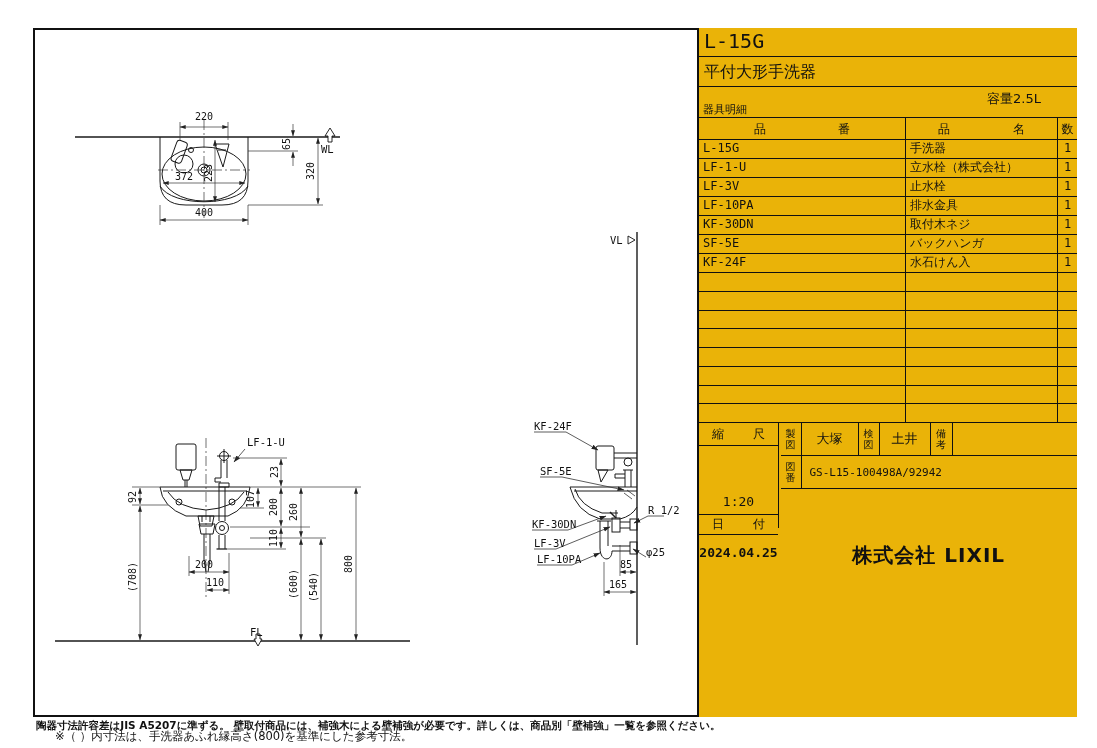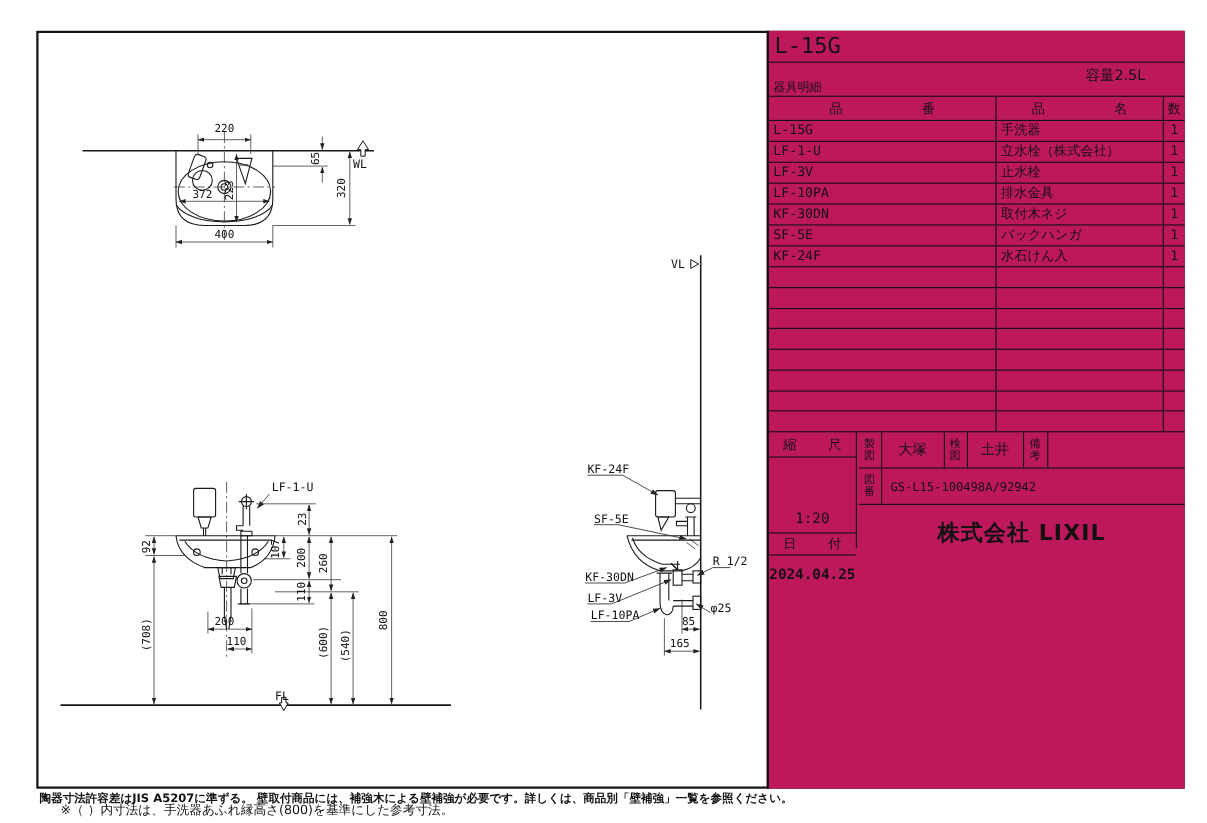--- a/index.html
+++ b/index.html
@@ -5,21 +5,21 @@
   html,body{margin:0;padding:0;background:#fff;}
   body{width:1097px;height:748px;position:relative;overflow:hidden;
        font-family:"DejaVu Sans",sans-serif;color:#111;}
   .frame{position:absolute;left:33px;top:28px;width:1044px;height:689px;
          border:2px solid #111;box-sizing:border-box;}
   svg{position:absolute;left:0;top:0;}
   svg text{font-family:"DejaVu Sans Mono",monospace;font-size:10px;fill:#111;}
   svg text.lbl{font-size:10.5px;}
   
   .rp{position:absolute;left:697px;top:28px;width:380px;height:689px;
-      border-left:2px solid #111;box-sizing:border-box;background:#be185d;}
+      border-left:2px solid #111;box-sizing:border-box;background:#eab308;}
   .rp *{box-sizing:border-box;}
   .row{border-bottom:1.5px solid #111;}
   .rp-title{height:29px;font-size:20px;line-height:27px;padding-left:5px;
             font-family:"DejaVu Sans Mono",monospace;}
   .rp-name{height:30px;font-size:16px;line-height:29px;padding-left:5px;}
   .rp-cap{height:31px;position:relative;}
   .capacity{position:absolute;right:36px;top:3px;font-size:13px;}
   .meisai{position:absolute;left:4px;bottom:0px;font-size:11px;margin-top:42px;}
   .thead,.trow{display:flex;}
   .thead{height:22px;font-size:12px;}
@@ -45,21 +45,21 @@
           justify-content:space-between;padding:0 13px;align-items:center;font-size:12px;}
   .tbl-r2{height:25px;border-bottom:1.5px solid #111;text-align:center;line-height:24px;
           font-size:13px;font-family:"DejaVu Sans Mono",monospace;margin-top:44px;}
   .tbl-r3{height:20px;border-bottom:1.5px solid #111;display:flex;
           justify-content:space-between;padding:0 13px;align-items:center;font-size:12px;}
   .tbl-r4{height:37px;text-align:center;line-height:36px;font-size:13px;
           font-family:"DejaVu Sans Mono",monospace;font-weight:bold;}
   .tb-right{position:absolute;left:81.5px;top:0;right:0;height:105px;}
   .tbr-r1{height:33px;border-bottom:1.5px solid #111;display:flex;}
   .tbr-r2{height:33px;border-bottom:1.5px solid #111;display:flex;}
-  .tbr-r3{height:39px;display:flex;align-items:flex-end;justify-content:center;}
+  .tbr-r3{height:39px;display:flex;align-items:center;justify-content:center;margin-top:47px;}
   .vlab{width:21px;border-right:1.5px solid #111;display:flex;flex-direction:column;
         justify-content:center;align-items:center;font-size:10px;line-height:11px;}
   .pcell{border-right:1.5px solid #111;display:flex;align-items:center;
          justify-content:center;font-size:13px;}
   .w57{width:57px;} .w51{width:51px;} .w22{width:22px;}
   .fillc{flex:1;}
   .dwgno{flex:1;display:flex;align-items:center;padding-left:8px;font-size:11px;
          font-family:"DejaVu Sans Mono",monospace;}
   .company{font-size:20px;font-weight:bold;letter-spacing:1px;}
   
@@ -233,20 +233,21 @@
       <text x="646" y="556" class="lbl">φ25</text>
       <text x="626" y="568" text-anchor="middle">85</text>
       <text x="618" y="588" text-anchor="middle">165</text>
       <text x="610" y="244" class="lbl">VL</text>
     </g>
   </g>
 </svg>
 
 <div class="rp">
   <div class="row rp-title">L-15G</div>
+  <div class="row rp-name">平付大形手洗器</div>
   <div class="row rp-cap">
     <span class="capacity">容量2.5L</span>
     <span class="meisai">器具明細</span>
   </div>
 
   <div class="row thead">
     <div class="tc c1 hcell">
       <span>品</span>
       <span>番</span>
     </div>

